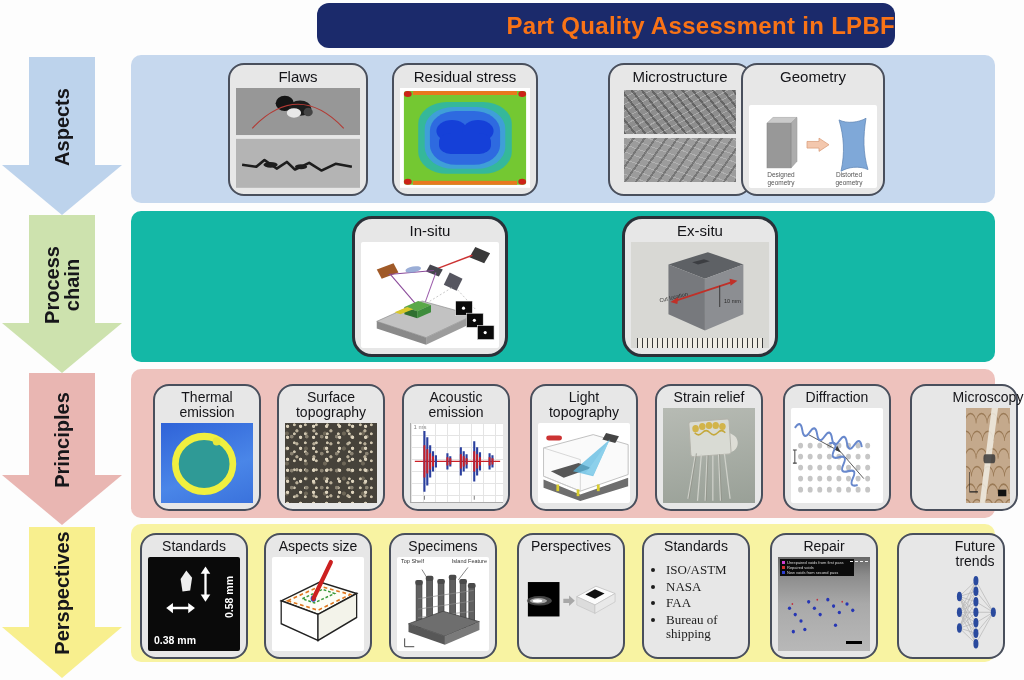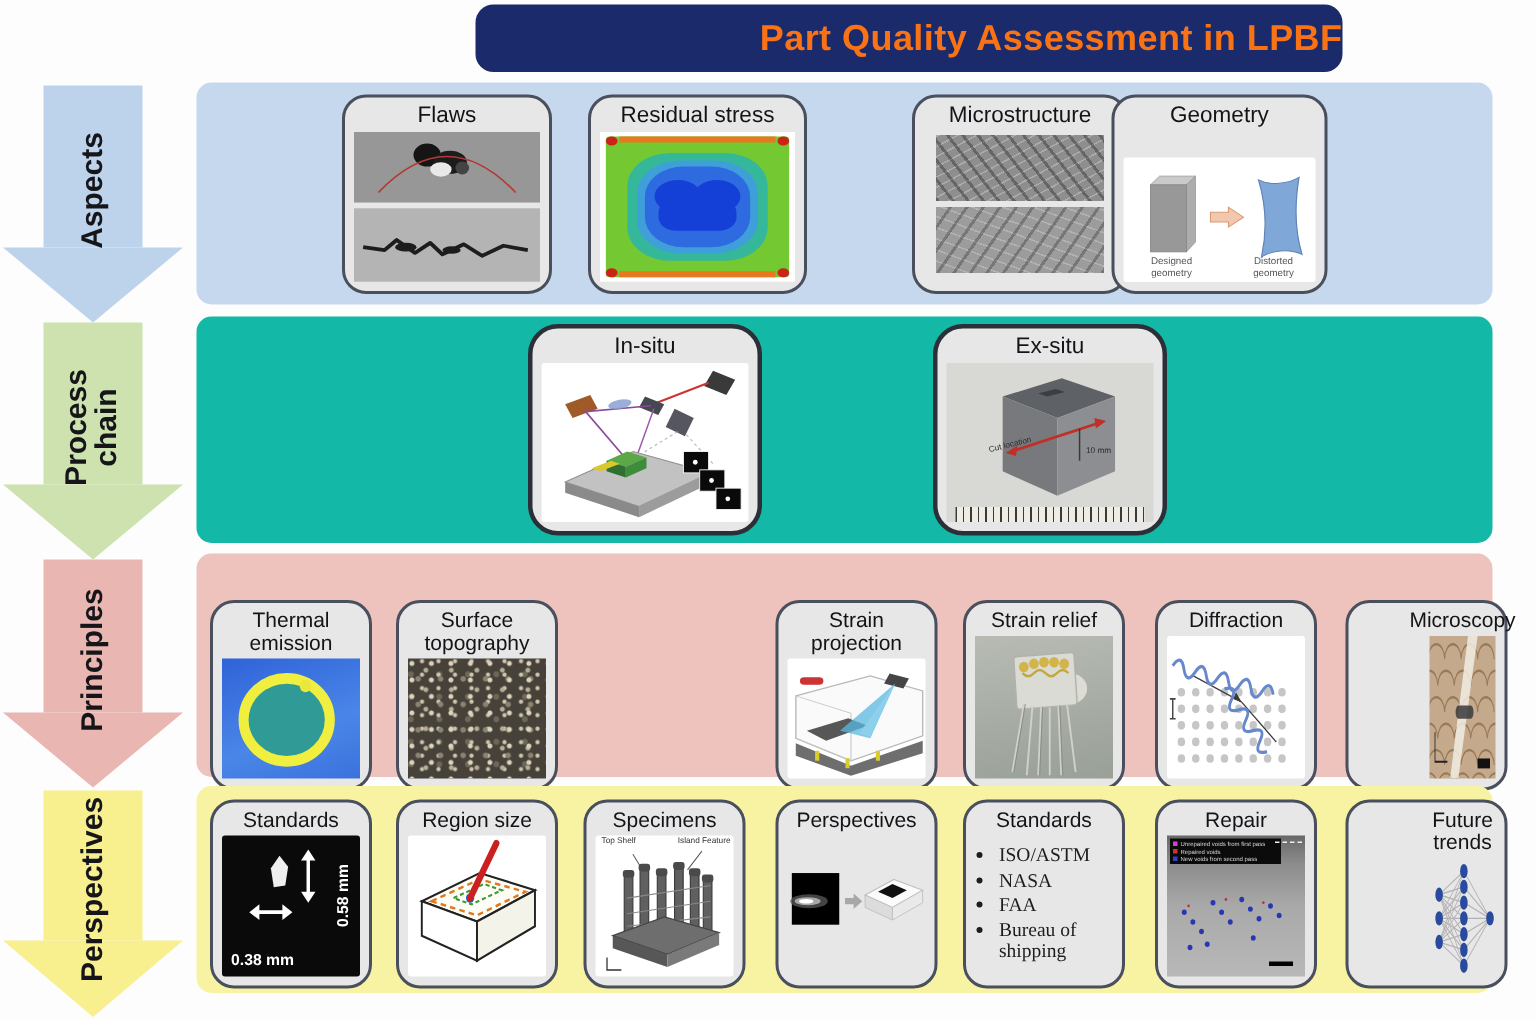--- a/index.html
+++ b/index.html
@@ -48,21 +48,21 @@
   #card-residual{left:261px;width:146px;justify-content:space-between;}
   #card-micro{left:437px;width:144px;margin-left:40px;}
   #card-geometry{left:610px;width:144px;gap:17px;}
 
   
   .b2{top:5px;height:141px;border-width:3px;border-color:#2b3038;border-radius:20px;}
   #card-insitu{left:221px;width:156px;}
   #card-exsitu{left:491px;width:156px;}
 
   
-  .b3{top:31px;height:127px;width:108px;}
+  .b3{top:15px;height:127px;width:108px;margin-left:13px;}
   .b4{top:9px;height:126px;width:108px;}
   .b3 .card-title,.b4 .card-title{font-size:14px;}
   .c1{left:9px;}.c2{left:133px;}.c3{left:258px;}.c4{left:386px;}
   .c5{left:511px;justify-content:center;}.c6{left:639px;}.c7{left:766px;padding-left:48px;}
 
   .micro-strip{position:absolute;left:6%;width:88%;height:44%;}
   .micro-a{top:2%;background:#8e8e8e;
     background-image:repeating-linear-gradient(52deg,rgba(50,50,50,.45) 0 2px,transparent 2px 8px),
                      repeating-linear-gradient(-28deg,rgba(225,225,225,.35) 0 1px,transparent 1px 6px);}
   .micro-b{top:50%;background:#9c9c9c;
@@ -267,23 +267,36 @@
         <circle cx="58" cy="18" r="4" fill="#e8e73a"></circle>
       </svg>
     </div>
   </div>
 
   <div class="card b3 c2">
     <div class="card-title">Surface topography</div>
     <div class="card-art topo-bg"></div>
   </div>
 
+  <div class="card b3 c3">
+    <div class="card-title">Acoustic emission</div>
+    <div class="card-art acoustic-bg">
+      <svg class="fill" viewBox="0 0 96 78" preserveAspectRatio="none">
+        <line x1="4" y1="38" x2="93" y2="38" stroke="#cc2026" stroke-width="1.3"></line>
+        <path d="M14,8V68M17,14V62M20,22V54M23,28V48M26,32V44M38,30V46M41,33V43M52,24V52M55,28V48M58,31V45M66,18V58M69,24V52M72,29V47M82,30V46M85,32V44" stroke="#2a3f9e" stroke-width="2.2" fill="none"></path>
+        <path d="M14,22V54M17,26V50M20,30V46M23,33V43M38,34V42M41,35V41M52,31V45M55,33V43M58,35V41M66,28V48M69,31V45M72,34V42M82,34V42M85,35V41" stroke="#cc2026" stroke-width="2" fill="none"></path>
+        <line x1="14" y1="72" x2="14" y2="76" stroke="#777" stroke-width="1"></line>
+        <line x1="66" y1="72" x2="66" y2="76" stroke="#777" stroke-width="1"></line>
+      </svg>
+      <span class="ms-label">1 ms</span>
+    </div>
+  </div>
 
   <div class="card b3 c4">
-    <div class="card-title">Strain projection</div>
+    <div class="card-title">Light topography</div>
     <div class="card-art art-white">
       <svg class="fill" viewBox="0 0 100 96" preserveAspectRatio="none">
         <polygon points="6,30 60,14 98,26 98,62 46,82 6,64" fill="#fafafa" stroke="#b8b8b8" stroke-width="1"></polygon>
         <polygon points="6,30 46,44 46,82 6,64" fill="none" stroke="#c8c8c8" stroke-width=".8"></polygon>
         <polygon points="14,58 44,48 58,54 28,66" fill="#575757"></polygon>
         <polygon points="74,12 88,16 84,24 70,20" fill="#454545"></polygon>
         <rect x="9" y="15" width="17" height="6" rx="3" fill="#cc3333"></rect>
         <polygon points="78,20 38,58 60,64" fill="#59b8e0" opacity=".75"></polygon>
         <polygon points="78,20 52,60 60,63" fill="#8ed2ec" opacity=".8"></polygon>
         <polygon points="6,68 46,86 98,66 98,76 46,94 6,78" fill="#6e6e6e"></polygon>
@@ -422,21 +435,21 @@
         <line x1="24" y1="49" x2="44" y2="49" stroke="#fff" stroke-width="2.4"></line>
         <polygon points="19,49 26,44 26,54" fill="#fff"></polygon>
         <polygon points="49,49 42,44 42,54" fill="#fff"></polygon>
       </svg>
       <span class="res-label" style="left:6px;bottom:5px;">0.38 mm</span>
       <span class="res-label" style="right:-10px;top:34px;transform:rotate(-90deg);">0.58 mm</span>
     </div>
   </div>
 
   <div class="card b4 c2">
-    <div class="card-title">Region size</div>
+    <div class="card-title">Aspects size</div>
     <div class="card-art art-white">
       <svg class="fill" viewBox="0 0 100 90" preserveAspectRatio="none">
         <polygon points="10,42 52,24 92,35 50,55" fill="#fdfdf6" stroke="#222" stroke-width="1.4"></polygon>
         <polygon points="10,42 50,55 50,80 10,64" fill="#ffffff" stroke="#222" stroke-width="1.4"></polygon>
         <polygon points="50,55 92,35 92,58 50,80" fill="#f3f3ea" stroke="#222" stroke-width="1.4"></polygon>
         <polygon points="17,42 52,28 85,36 50,51" fill="none" stroke="#e07820" stroke-width="1.6" stroke-dasharray="4,3"></polygon>
         <polygon points="33,40 55,31 68,35 46,44" fill="none" stroke="#3a9a3a" stroke-width="1.4" stroke-dasharray="3,2"></polygon>
         <circle cx="45" cy="40" r="3" fill="#2858c8"></circle>
         <line x1="45" y1="40" x2="64" y2="5" stroke="#cc2020" stroke-width="4.5" stroke-linecap="round"></line>
       </svg>

